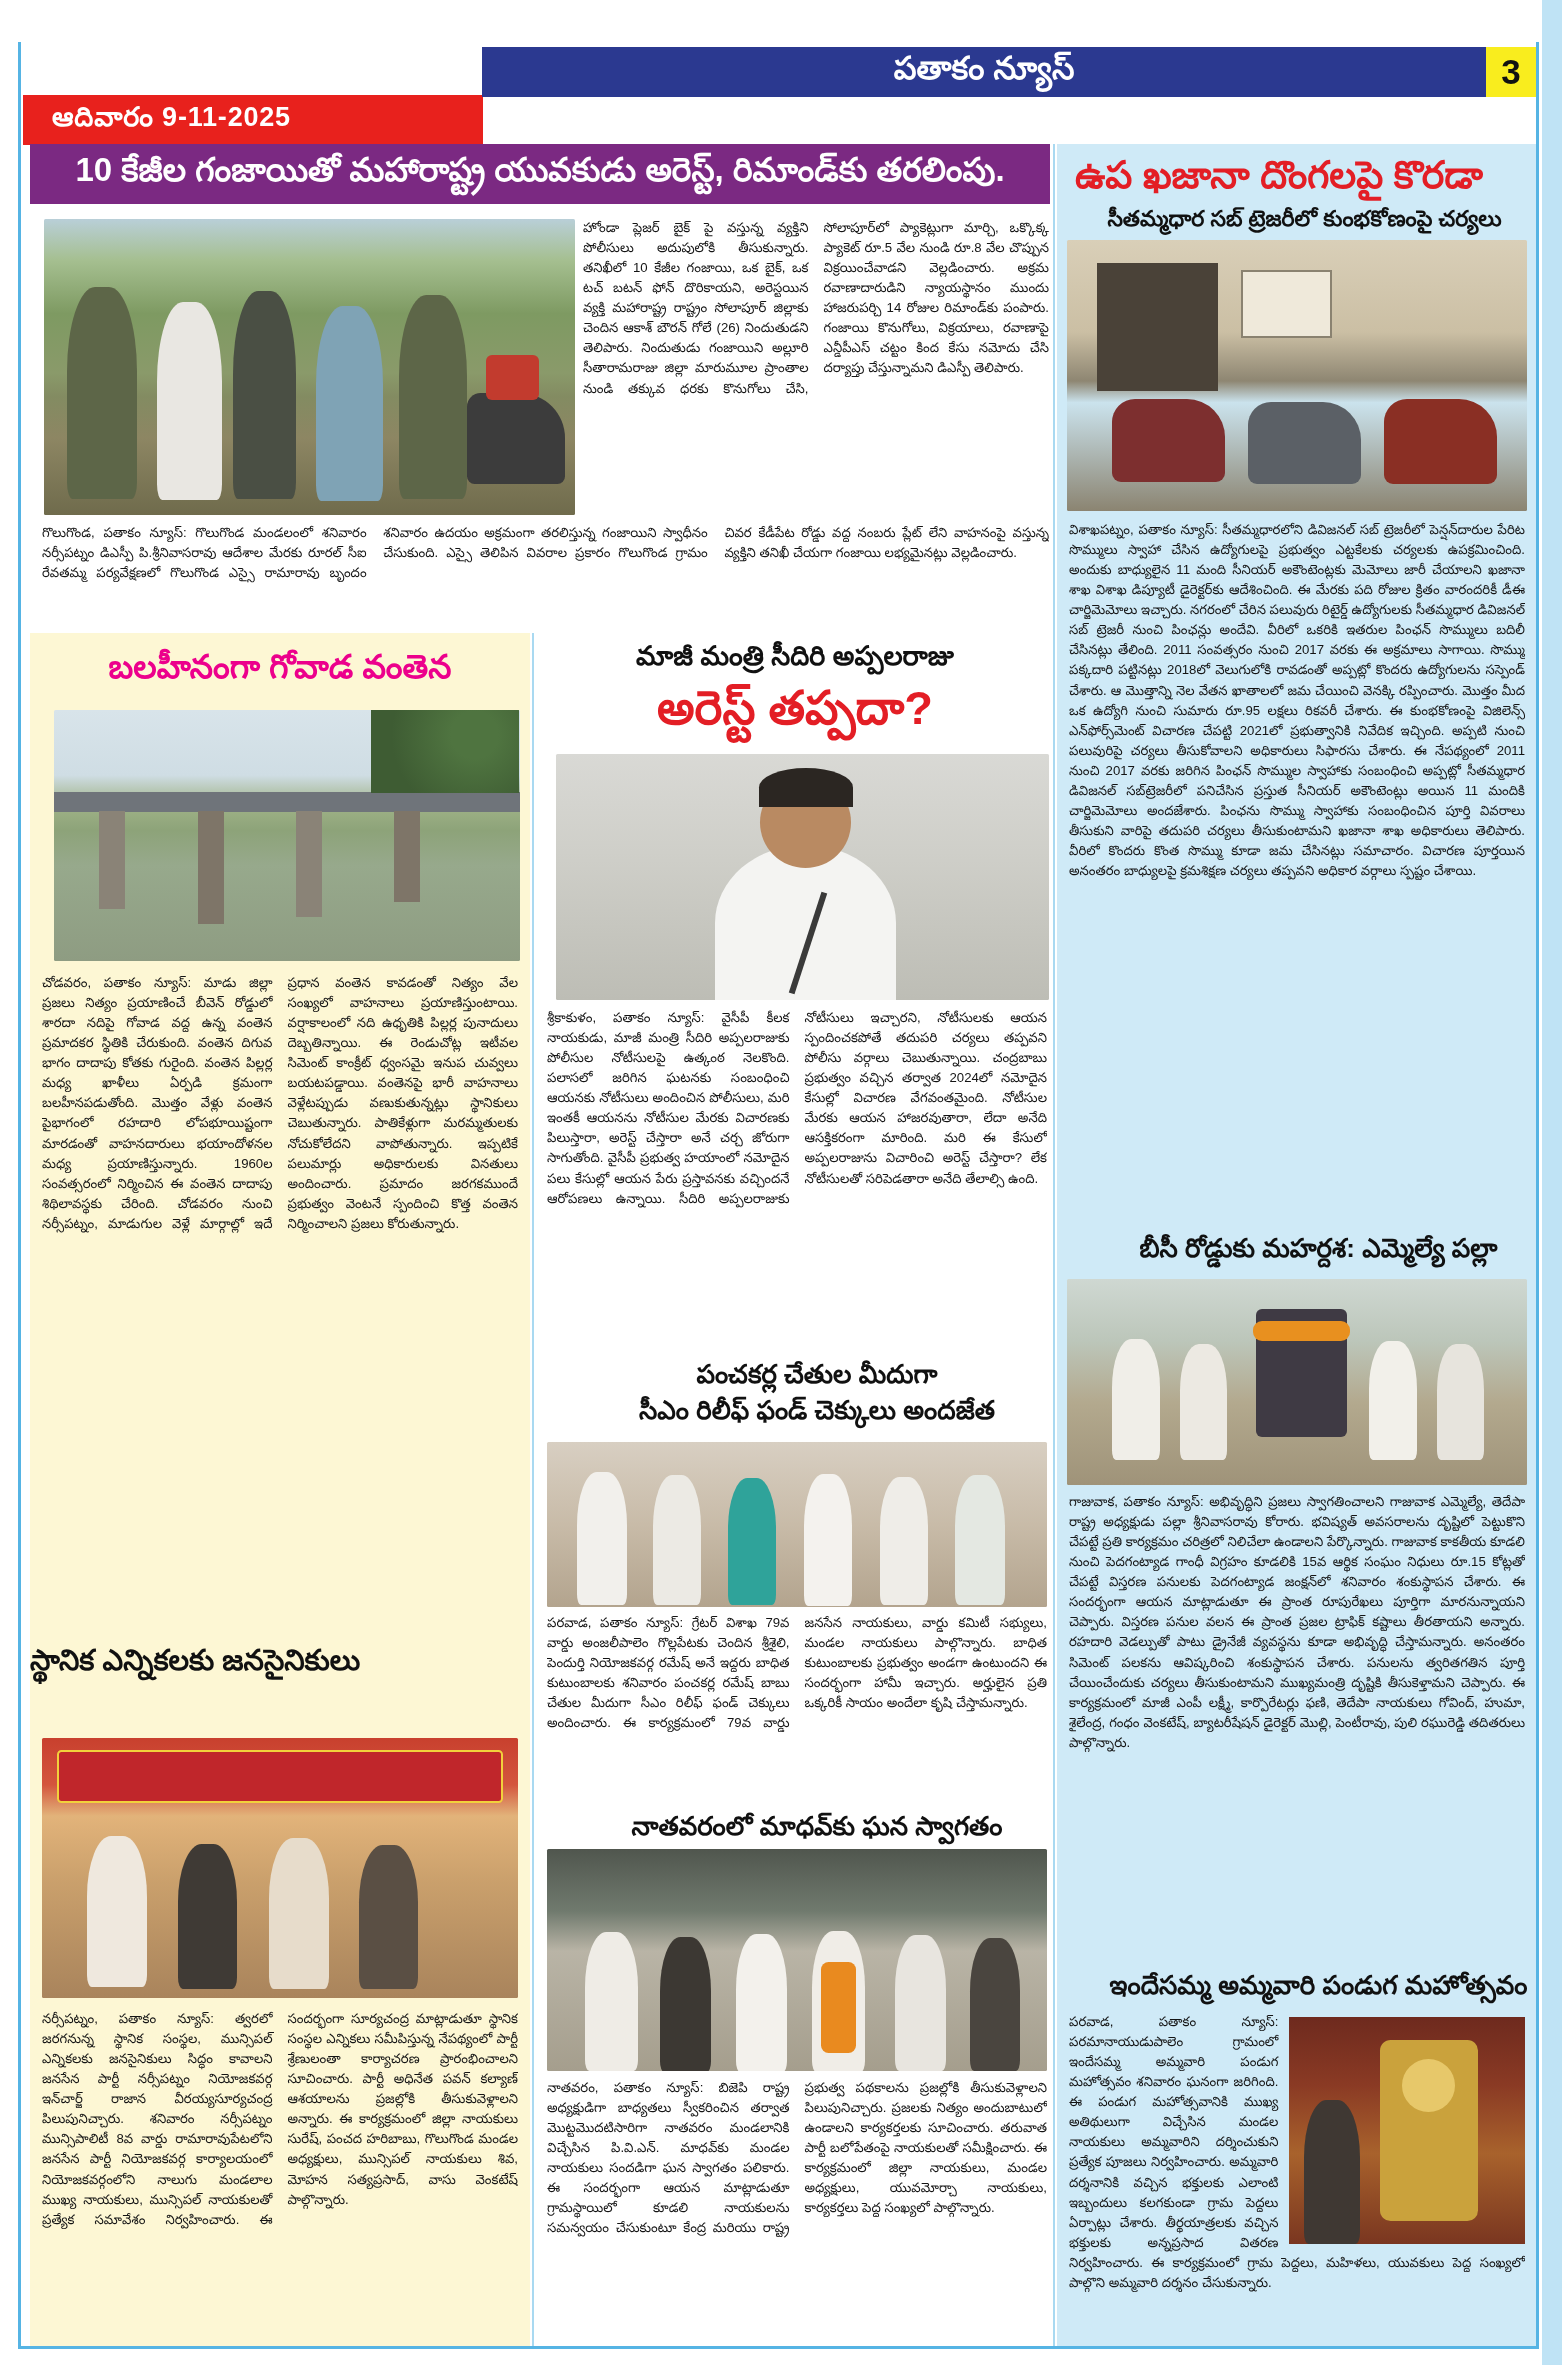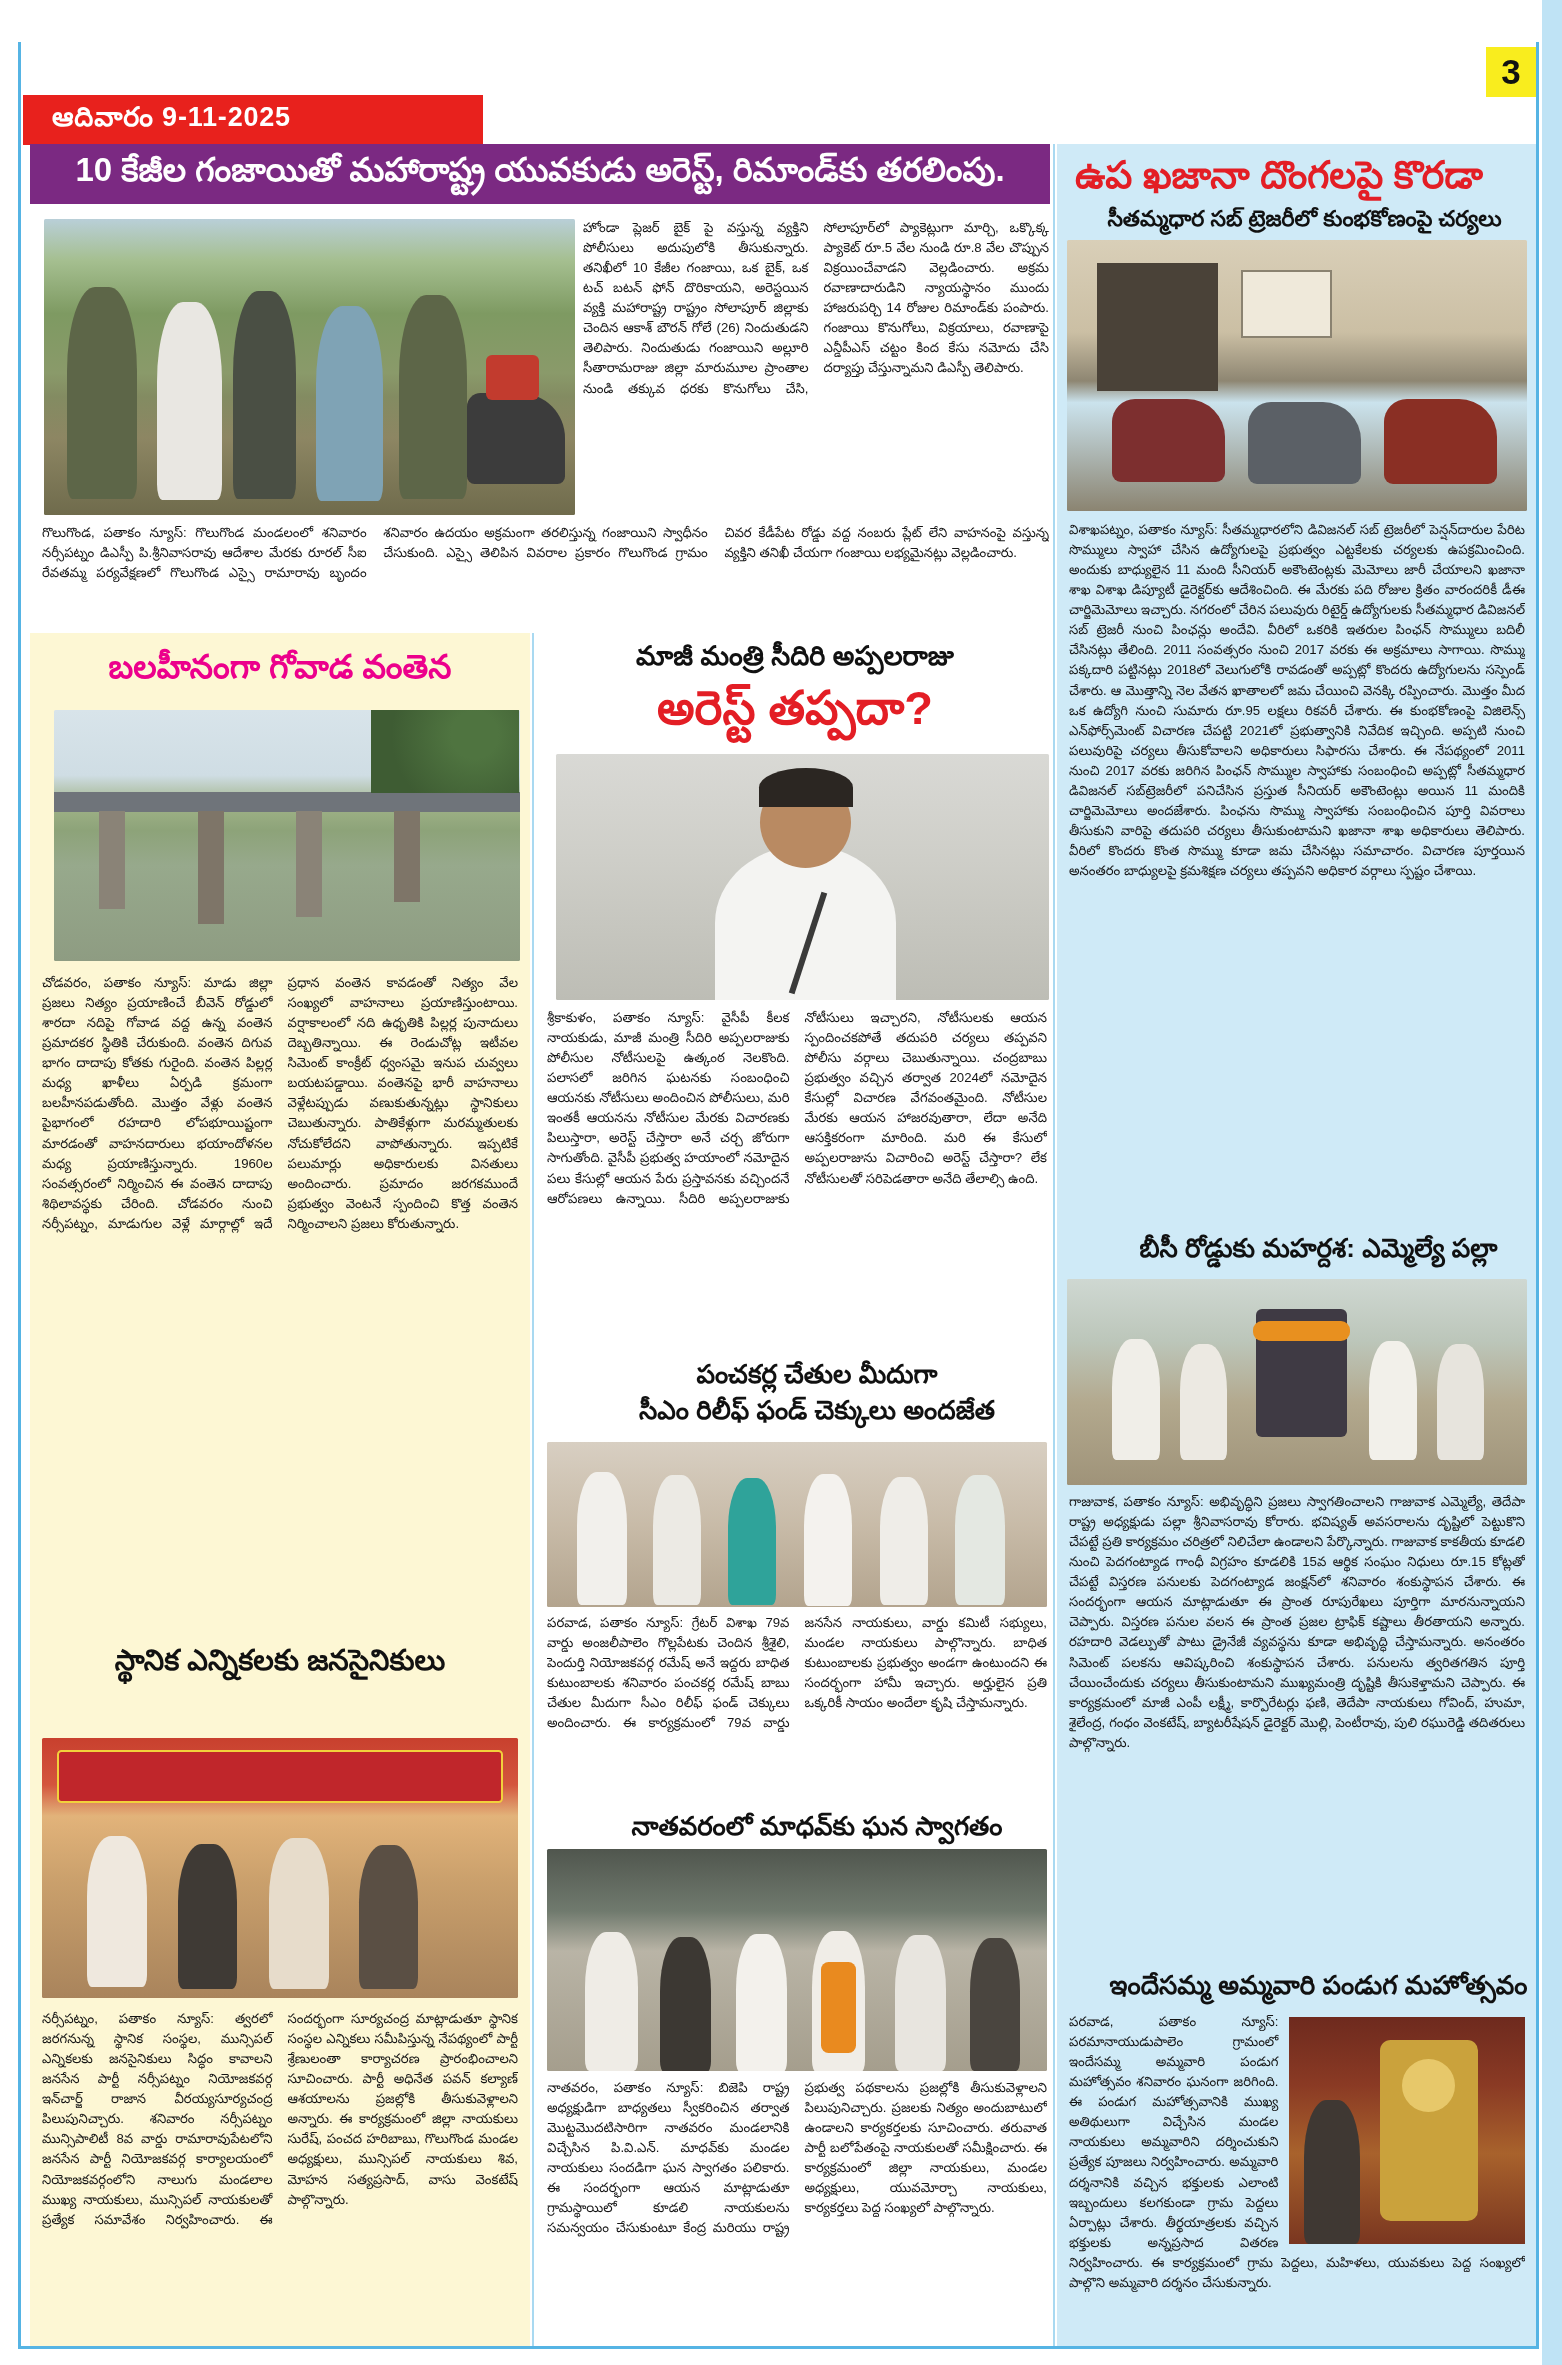--- a/index.html
+++ b/index.html
@@ -17,21 +17,21 @@
   .hdr-yellow{ background:#f9ed1e; color:#111; font-weight:bold; font-size:35px; display:flex; align-items:center; justify-content:center; }
 
   
   .h-main   { background:#7b2982; color:#fff; font-weight:bold; font-size:33px; text-align:center; display:flex; align-items:center; justify-content:center; }
   .h-red    { color:#e31e25; font-weight:bold; font-size:38px; text-align:center; }
   .h-sub    { color:#111; font-weight:bold; font-size:22px; text-align:center; }
   .h-magenta{ color:#ec008c; font-weight:bold; font-size:33px; text-align:center; }
   .h-blk36  { color:#111; font-weight:bold; font-size:27px; text-align:center; }
   .h-red62  { color:#e31e25; font-weight:900; font-size:47px; text-align:center; }
   .h-blk34  { color:#111; font-weight:bold; font-size:26px; text-align:center; line-height:1.4;padding-left:44px; }
-  .h-blk38  { color:#111; font-weight:bold; font-size:29px; text-align:center; line-height:1.45; }
+  .h-blk38  { color:#111; font-weight:bold; font-size:29px; text-align:left; line-height:1.45; }
 
   
   .body { font-size:13.2px; line-height:1.52; text-align:justify; color:#141414; }
   .cols2 { column-count:2; column-gap:15px; }
   .cols3 { column-count:3; column-gap:16.6px; }
   .dl { font-weight:normal; }
   .dl::after { content:" "; }
 
   
   .panel-cyan  { background:#cfeaf7; }
@@ -47,20 +47,23 @@
 
 <div id="page">
 
   <div class="abs frame" style="left:18px; top:42px; width:3px; height:2307px;"></div>
   <div class="abs frame" style="left:18px; top:2346px; width:1519px; height:3px;"></div>
   <div class="abs frame" style="left:1536px; top:42px; width:3px; height:2307px;"></div>
   <div class="abs band" style="left:1542px; top:0; width:20.4px; height:2366px;"></div>
 
   <div class="abs hdr-red" style="left:23px; top:47px; width:460px; height:50px;margin-top:48px;">
     <span>ఆదివారం  9-11-2025</span>
+  </div>
+  <div class="abs hdr-blue" style="left:482px; top:47px; width:1004px; height:50px;">
+    <span>పతాకం న్యూస్</span>
   </div>
   <div class="abs hdr-yellow" style="left:1486px; top:47px; width:50px; height:50px;">
     <span>3</span>
   </div>
 
   <div class="abs vrule" style="left:532px; top:633px; height:1713px;"></div>
   <div class="abs vrule" style="left:1053px; top:144px; height:2202px;"></div>
 
   <div class="abs h-main" style="left:30px; top:144px; width:1020px; height:60px;">
     <span>10 కేజీల గంజాయితో మహారాష్ట్ర యువకుడు అరెస్ట్, రిమాండ్‌కు తరలింపు.</span>

